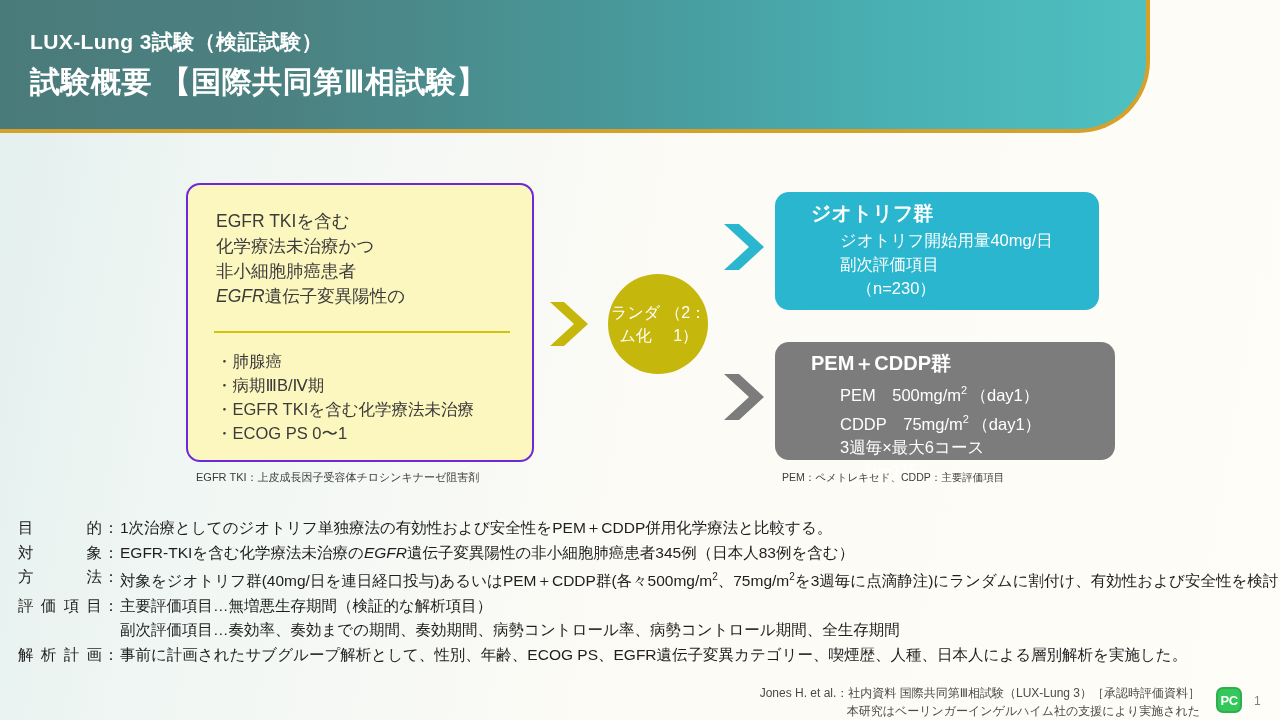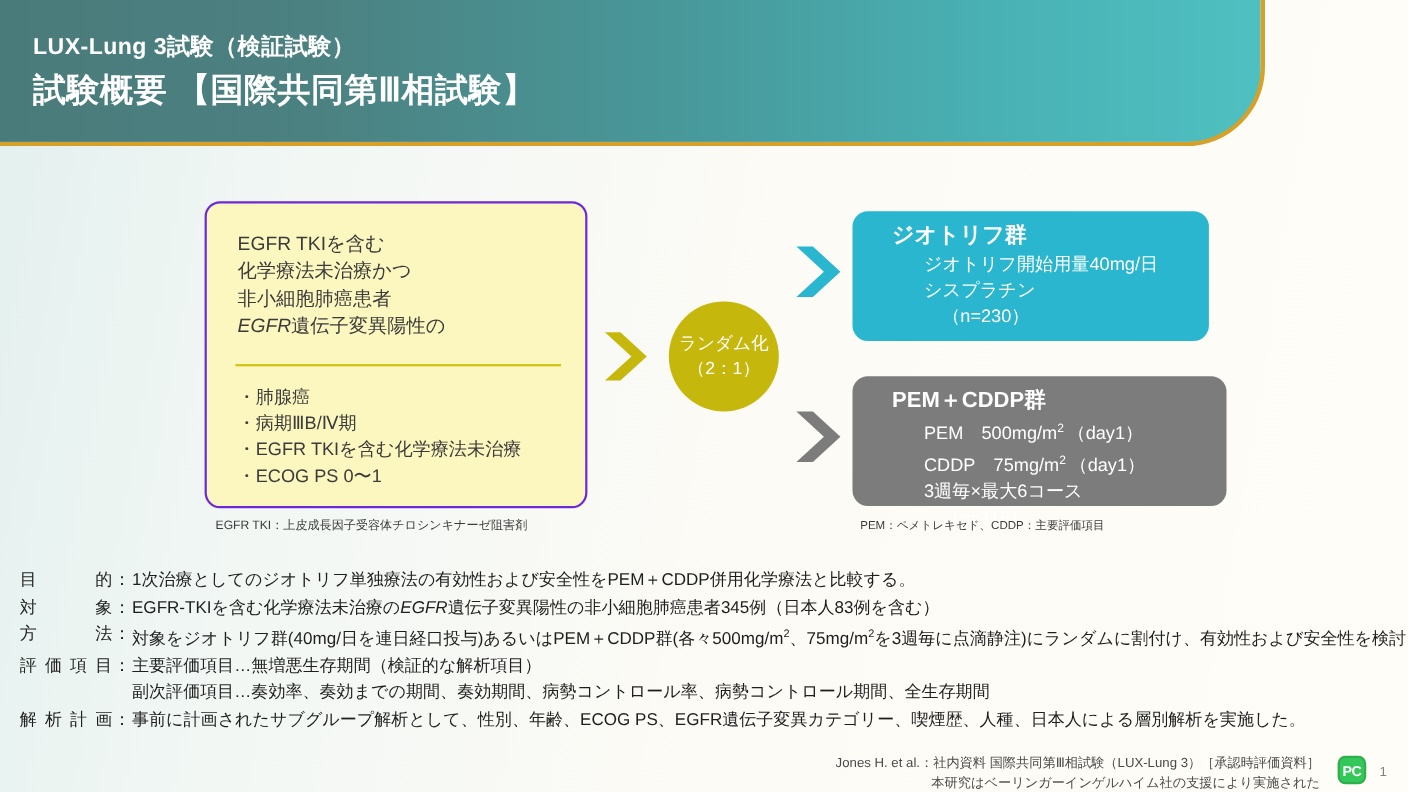--- a/index.html
+++ b/index.html
@@ -117,21 +117,21 @@
   .rand-circle {
     position: absolute;
     left: 608px;
     top: 274px;
     width: 100px;
     height: 100px;
     border-radius: 50%;
     background: #c6b70d;
     color: #ffffff;
     display: flex;
-    flex-direction: column;
+    flex-direction: row;
     align-items: center;
     justify-content: center;
     font-size: 16px;
     line-height: 23px;
     text-align: center;
   }
 
   .arm {
     position: absolute;
     border-radius: 14px;
@@ -272,21 +272,21 @@
   </div>
 
   <div class="chev chev-bot">
     <svg width="44" height="50" viewBox="0 0 44 50">
       <path d="M2 2 L27 25 L2 48 L17 48 L42 25 L17 2 Z" fill="#7c7c7c"></path>
     </svg>
   </div>
 
   <div class="arm arm-tki">
     <div class="arm-title">ジオトリフ群</div>
-    <div class="arm-body"><div>ジオトリフ開始用量40mg/日</div><div>シスプラチン</div><div>　（n=230）</div></div>
+    <div class="arm-body"><div>ジオトリフ開始用量40mg/日</div><div>副次評価項目</div><div>　（n=230）</div></div>
   </div>
 
   <div class="arm arm-chemo">
     <div class="arm-title">PEM＋CDDP群</div>
     <div class="arm-body"><div>PEM 500mg/m<sup>2</sup> （day1）</div><div>CDDP 75mg/m<sup>2</sup> （day1）</div><div>3週毎×最大6コース</div><div>　（n=115）</div></div>
   </div>
 
   <div class="note-right">PEM：ペメトレキセド、CDDP：主要評価項目</div>
 </div>
 

